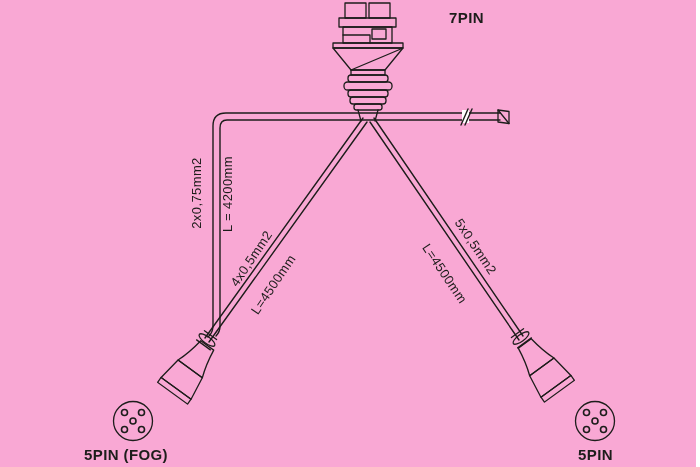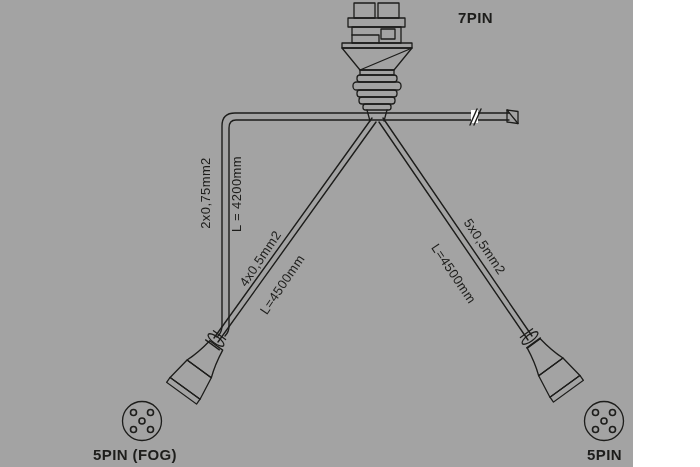--- a/index.html
+++ b/index.html
@@ -4,24 +4,23 @@
 <style>
   html, body {
     margin: 0;
     padding: 0;
     background: #ffffff;
     width: 700px;
     height: 467px;
     overflow: hidden;
   }
   .diagram-wrap {
-    width: 624px;
+    width: 696px;
     height: 467px;
-    background: #a3a3a3;
-    padding-left: 9px;
+    background: #f9a8d4;
   }
   svg { display: block; }
   .part {
     fill: none;
     stroke: #1d1d1b;
     stroke-width: 1.3;
     stroke-linejoin: round;
     stroke-linecap: round;
   }
   .cable {

